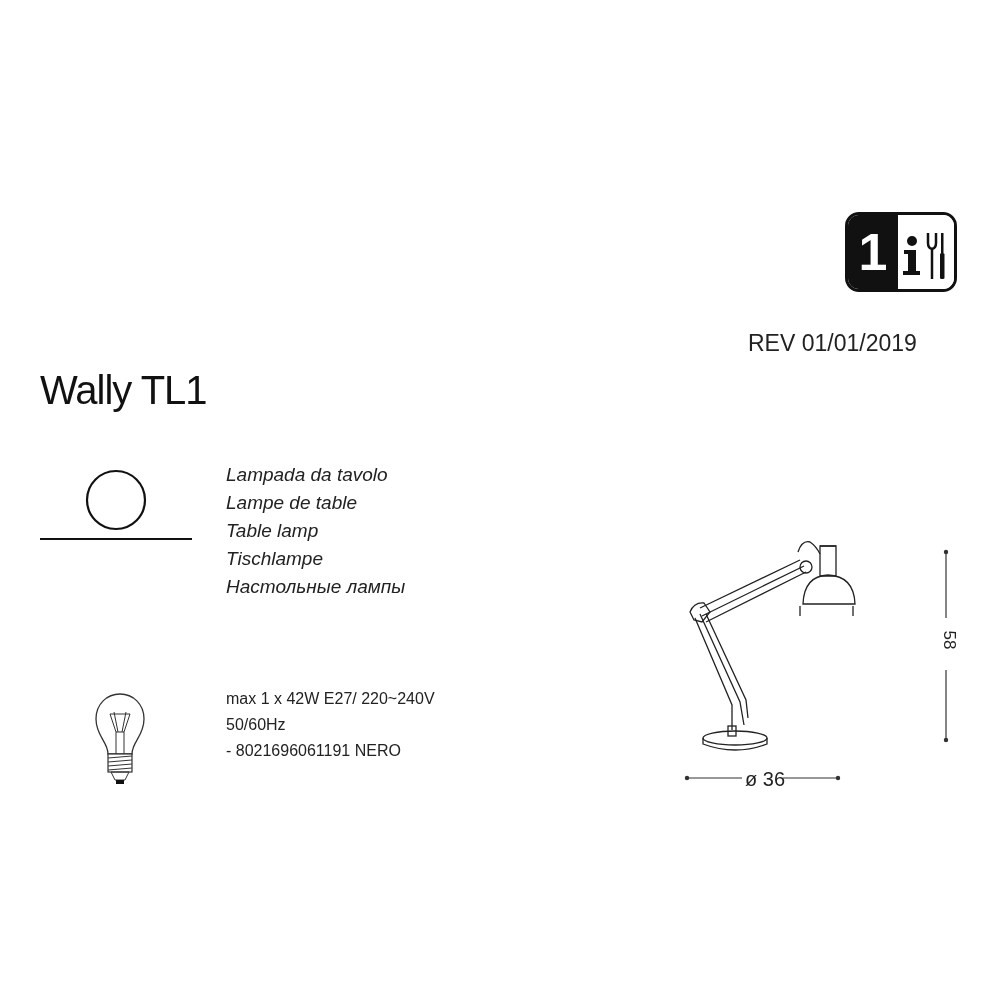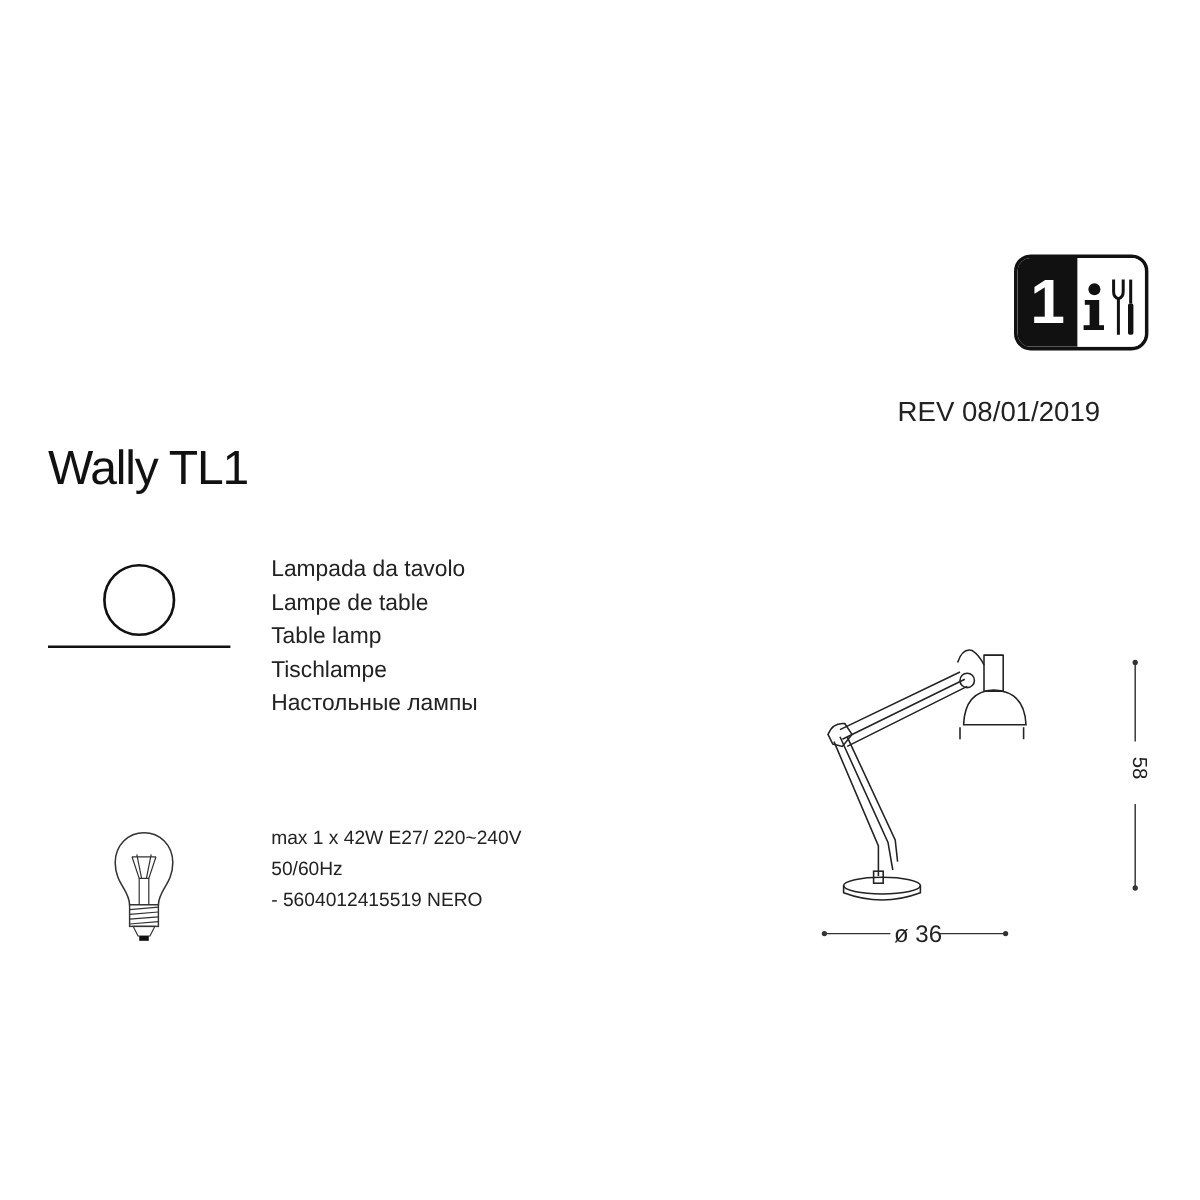--- a/index.html
+++ b/index.html
@@ -6,21 +6,21 @@
   body { width:1000px; height:1000px; position:relative; overflow:hidden;
          font-family:"Liberation Sans", "DejaVu Sans", sans-serif; color:#1a1a1a; }
   .abs { position:absolute; }
   .badge { left:845px; top:212px; width:112px; height:80px; border:3px solid #111; border-radius:14px;
            box-sizing:border-box; overflow:hidden; display:flex; }
   .badge-left { width:50px; background:#111; color:#fff; font-size:52px; font-weight:bold;
                 display:flex; align-items:center; justify-content:center; }
   .badge-right { flex:1; background:#fff; position:relative; }
   .rev { left:748px; top:330px; font-size:23px; color:#222; }
   .title { left:40px; top:368px; font-size:40px; font-weight:normal; color:#111; letter-spacing:-1px; }
-  .langs { left:226px; top:461px; font-size:19px; line-height:28px; color:#222; }
+  .langs { left:226px; top:461px; font-size:19px; line-height:28px; color:#222;font-style:italic; }
   .specs { left:226px; top:686px; font-size:16px; line-height:26px; color:#222; }
   .dim58 { left:940px; top:630px; font-size:17px; transform:rotate(90deg); transform-origin:center; color:#222; }
   .dim36 { left:745px; top:768px; font-size:20px; color:#222; }
 </style>
 </head>
 <body>
 
 <div class="abs badge">
   <div class="badge-left">1</div>
   <div class="badge-right">
@@ -30,21 +30,21 @@
       <rect x="6" y="35" width="8" height="4" fill="#111"></rect>
       <rect x="5" y="56" width="17" height="4" fill="#111"></rect>
       <path d="M30 18 L30 28 Q30 33 34 34 L34 64" stroke="#111" stroke-width="2.5" fill="none"></path>
       <path d="M38 18 L38 28 Q38 33 34 34" stroke="#111" stroke-width="2.5" fill="none"></path>
       <rect x="43" y="18" width="2.5" height="20" fill="#111"></rect>
       <rect x="42" y="38" width="4.5" height="26" rx="1.5" fill="#111"></rect>
     </svg>
   </div>
 </div>
 
-<div class="abs rev">REV 08/01/2019</div>
+<div class="abs rev">REV 01/01/2019</div>
 
 <div class="abs title">Wally TL1</div>
 
 <svg class="abs" style="left:40px;top:468px;" width="155" height="76" viewBox="0 0 155 76">
   <circle cx="76" cy="32" r="29" stroke="#111" stroke-width="2.2" fill="none"></circle>
   <line x1="0" y1="71" x2="152" y2="71" stroke="#111" stroke-width="2.2"></line>
 </svg>
 
 <div class="abs langs">
   <div>Lampada da tavolo</div>
@@ -61,21 +61,21 @@
   <line x1="32" y1="40" x2="32" y2="62" stroke="#333" stroke-width="1"></line>
   <rect x="16" y="62" width="24" height="18" stroke="#333" stroke-width="1.2" fill="#fff"></rect>
   <path d="M16 66 L40 64 M16 70 L40 68 M16 74 L40 72 M16 78 L40 76" stroke="#333" stroke-width="1" fill="none"></path>
   <path d="M19 80 L37 80 L33 88 L23 88 Z" stroke="#333" stroke-width="1" fill="none"></path>
   <rect x="24" y="88" width="8" height="4" fill="#111"></rect>
 </svg>
 
 <div class="abs specs">
   <div>max 1 x 42W E27/ 220~240V</div>
   <div>50/60Hz</div>
-  <div>- 5604012415519 NERO</div>
+  <div>- 8021696061191 NERO</div>
 </div>
 
 <svg class="abs" style="left:670px;top:530px;" width="300" height="270" viewBox="0 0 300 270">
   <g stroke="#222" stroke-width="1.3" fill="none">
 
     <ellipse cx="65" cy="208" rx="32" ry="7"></ellipse>
     <path d="M33 208 L33 214 Q65 226 97 214 L97 208"></path>
 
     <path d="M25 88 L62 175 L62 200 M30 84 L70 172 L74 195"></path>
     <path d="M36 84 L76 170 L78 188"></path>

